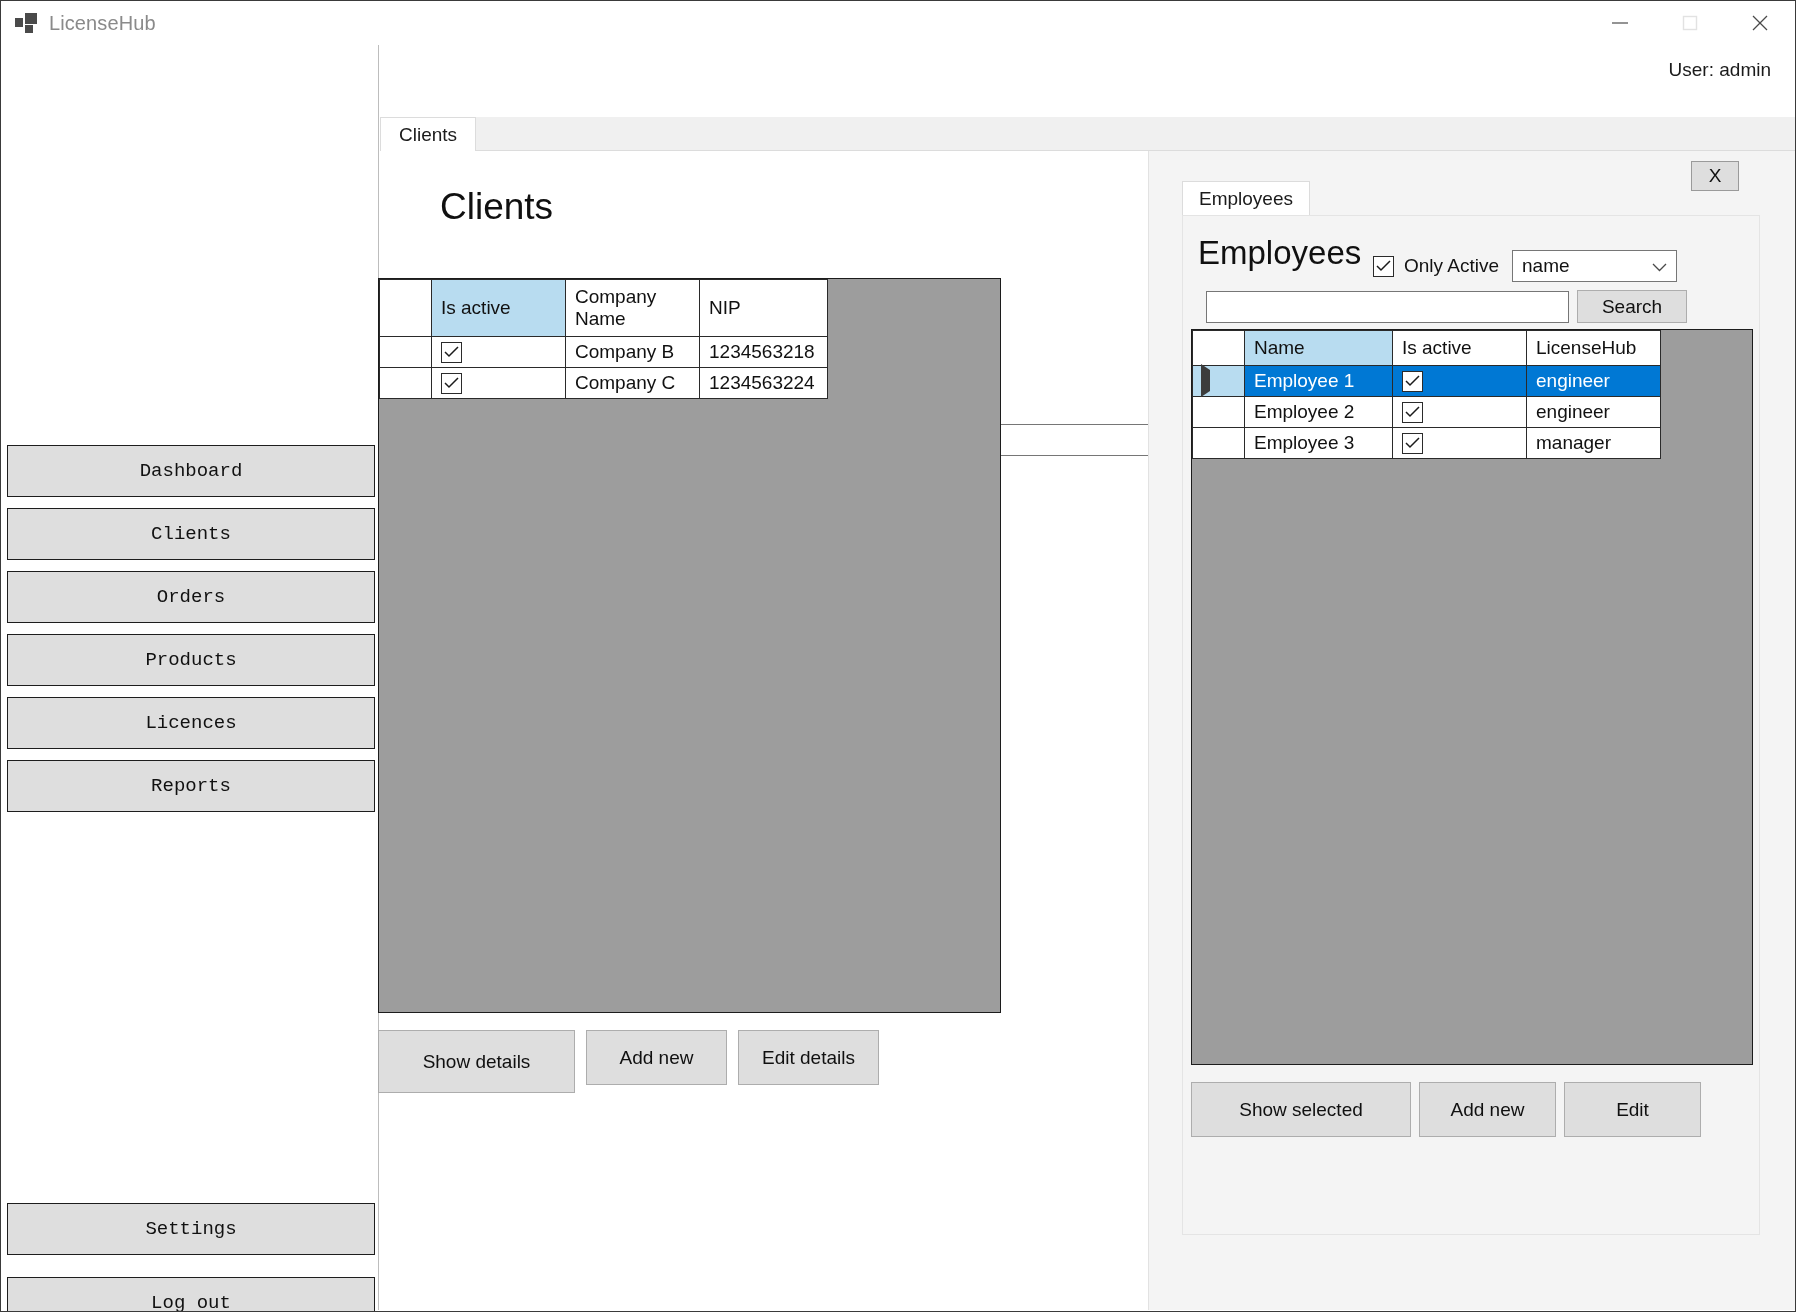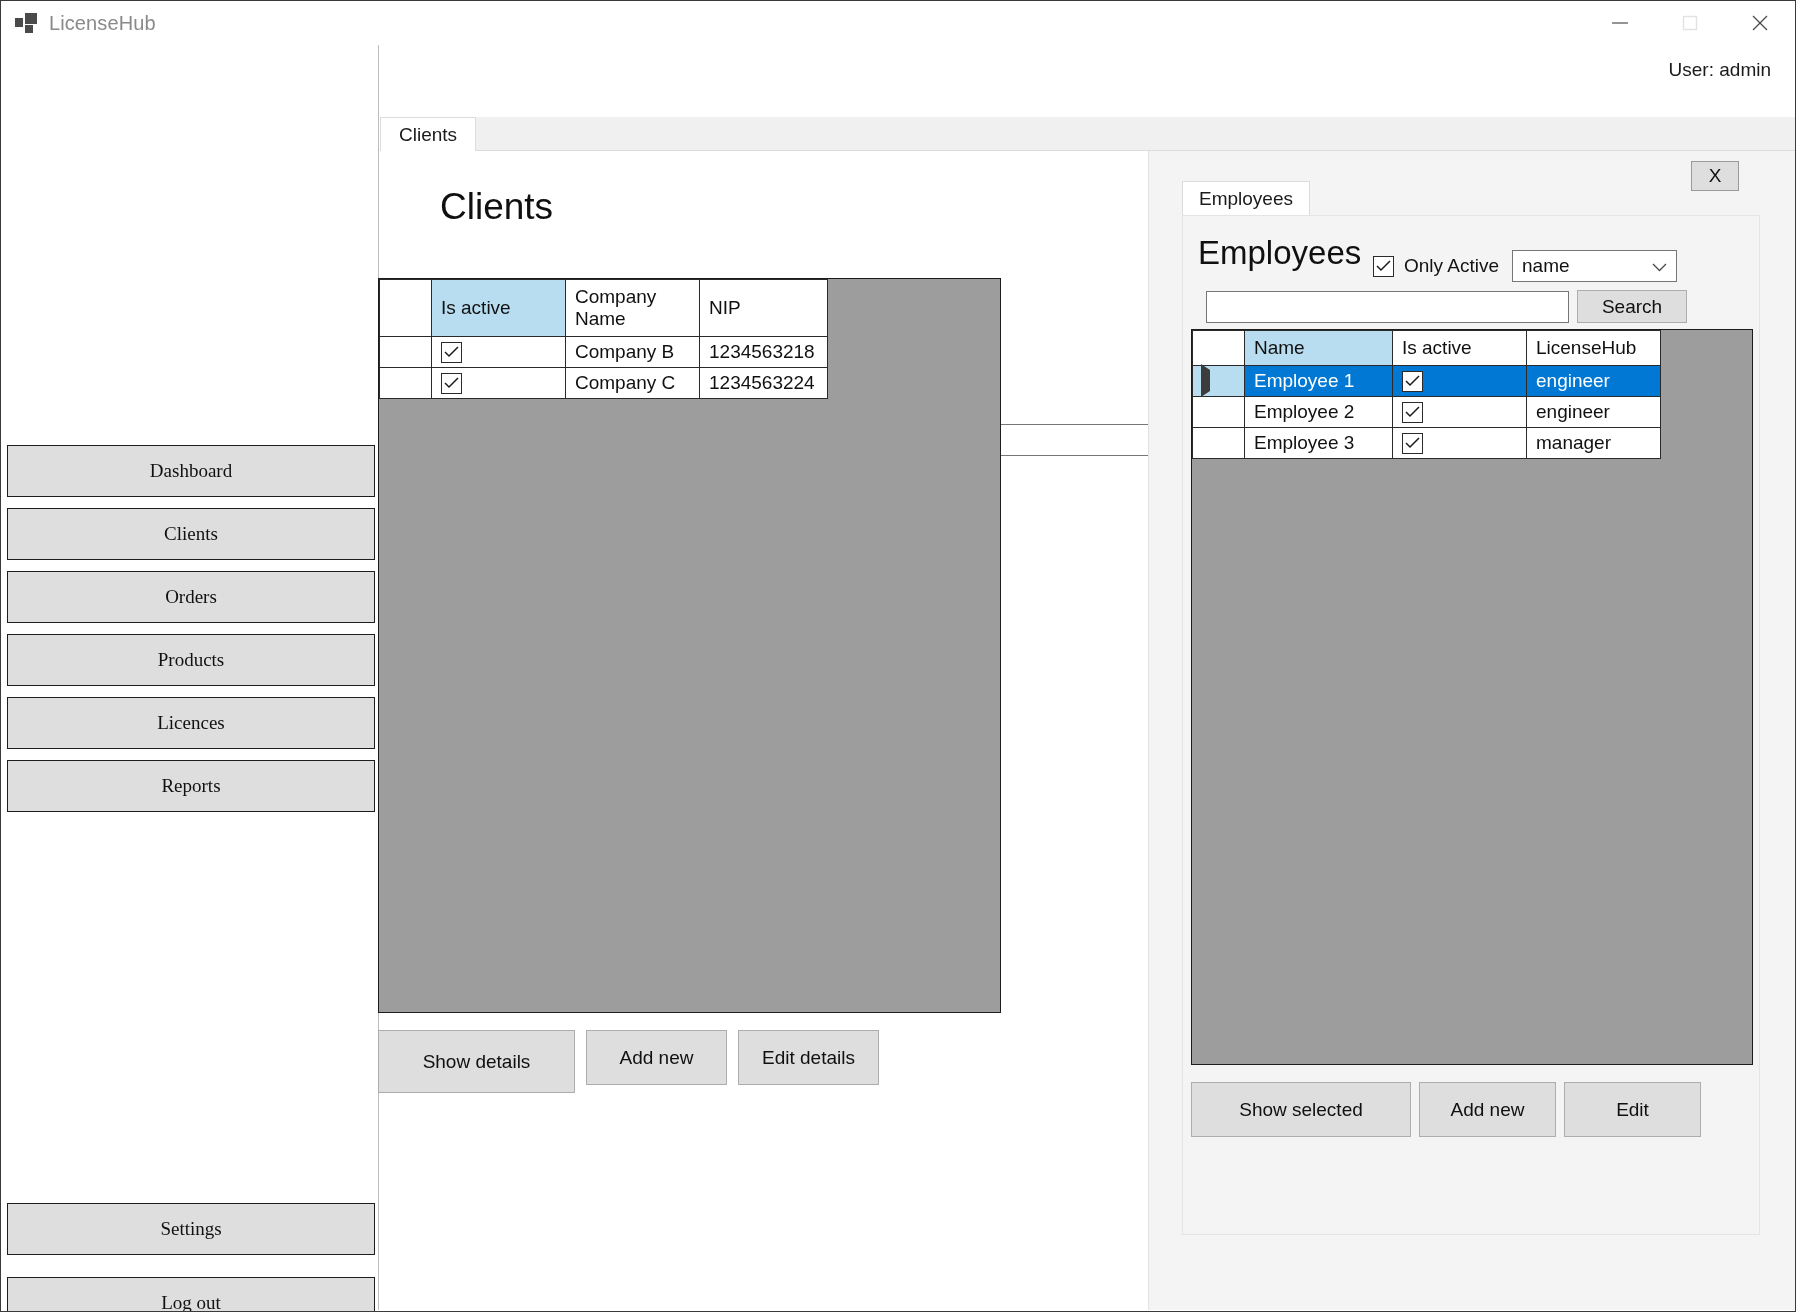--- a/index.html
+++ b/index.html
@@ -69,21 +69,21 @@
     display: flex; align-items: center; justify-content: center;
     font-size: 22px; color: #121212;
   }
   .navlist {
     position: absolute; left: 5px; top: 400px; width: 368px;
   }
   .navbtn {
     display: block; width: 368px; height: 52px;
     background: #dedede;
     border: 1px solid #1d1d1d;
-    font-family: Liberation Serif, serif;
+    font-family: Liberation Mono, monospace;
     font-size: 19px; color: #111111;
     line-height: 50px; text-align: center;
     margin-bottom: 11px;
   }
   .bottomnav {
     position: absolute; left: 5px; top: 1158px; width: 368px;
   }
   .bottomnav .navbtn { margin-bottom: 22px; }
 
   

